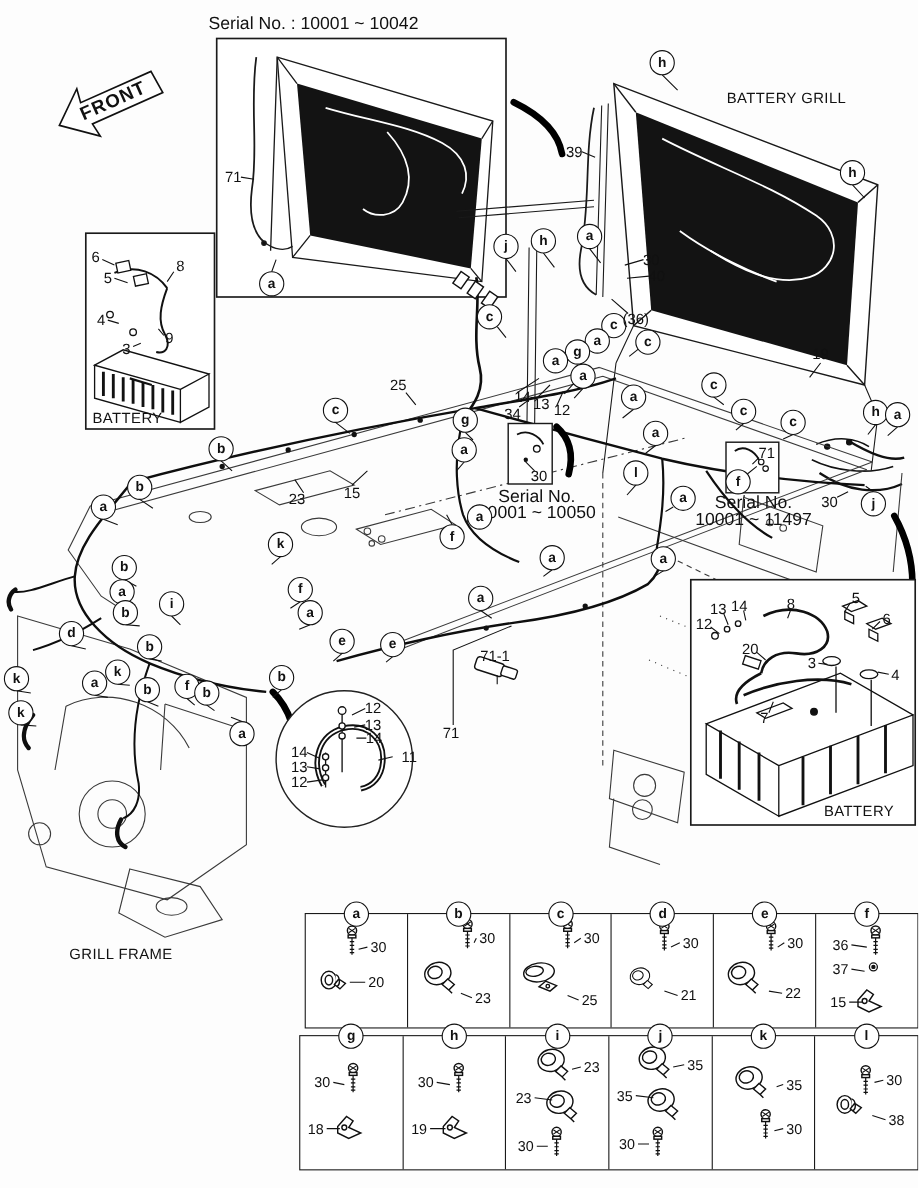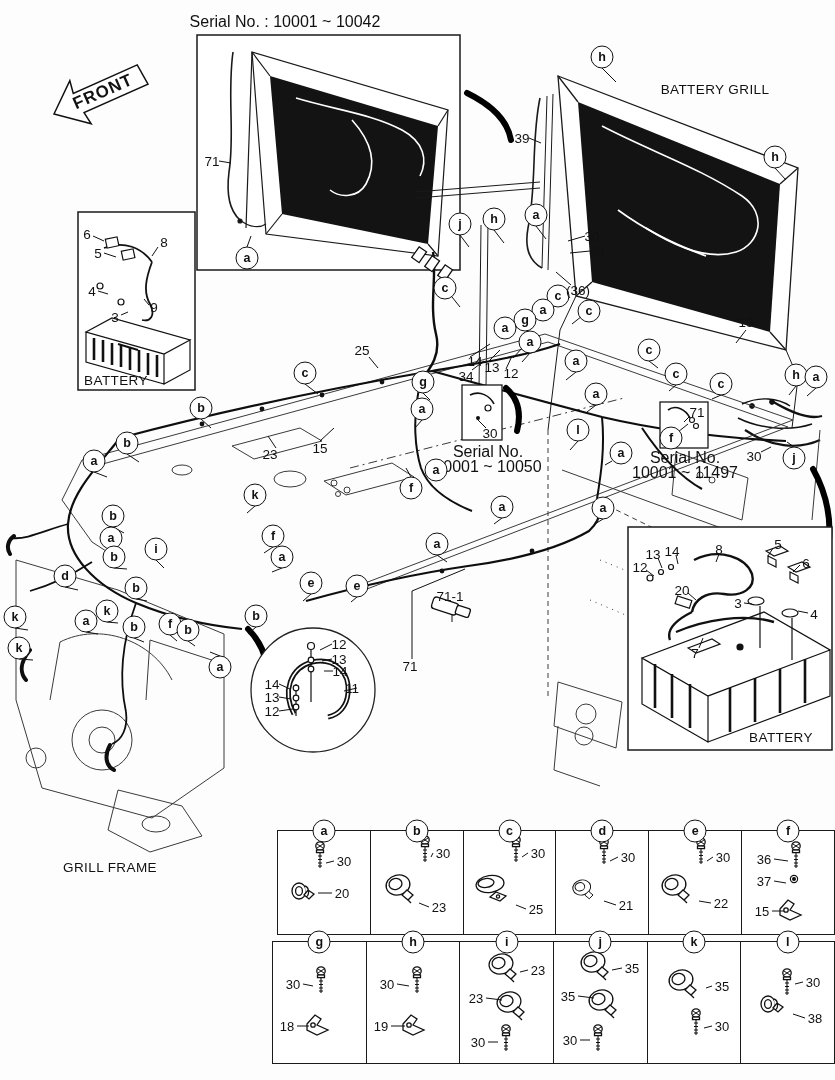--- a/index.html
+++ b/index.html
@@ -372,21 +372,21 @@
       <div class="pnum" style="left: 697px; top: 412px;">71</div>
       <div class="pnum" style="left: 754px; top: 456px;">30</div>
       <div class="pnum" style="left: 450px; top: 596px;">71-1</div>
       <div class="pnum" style="left: 410px; top: 666px;">71</div>
       <div class="pnum" style="left: 339px; top: 644px;">12</div>
       <div class="pnum" style="left: 339px; top: 659px;">13</div>
       <div class="pnum" style="left: 340px; top: 671px;">14</div>
       <div class="pnum" style="left: 272px; top: 684px;">14</div>
       <div class="pnum" style="left: 272px; top: 697px;">13</div>
       <div class="pnum" style="left: 272px; top: 711px;">12</div>
-      <div class="pnum" style="left: 352px; top: 688px;">11</div>
+      <div class="pnum" style="left: 372px; top: 688px;">11</div>
       <div class="pnum" style="left: 87px; top: 234px;">6</div>
       <div class="pnum" style="left: 98px; top: 253px;">5</div>
       <div class="pnum" style="left: 164px; top: 242px;">8</div>
       <div class="pnum" style="left: 92px; top: 291px;">4</div>
       <div class="pnum" style="left: 115px; top: 317px;">3</div>
       <div class="pnum" style="left: 154px; top: 307px;">9</div>
       <div class="pnum" style="left: 640px; top: 567px;">12</div>
       <div class="pnum" style="left: 653px; top: 554px;">13</div>
       <div class="pnum" style="left: 672px; top: 551px;">14</div>
       <div class="pnum" style="left: 719px; top: 549px;">8</div>

